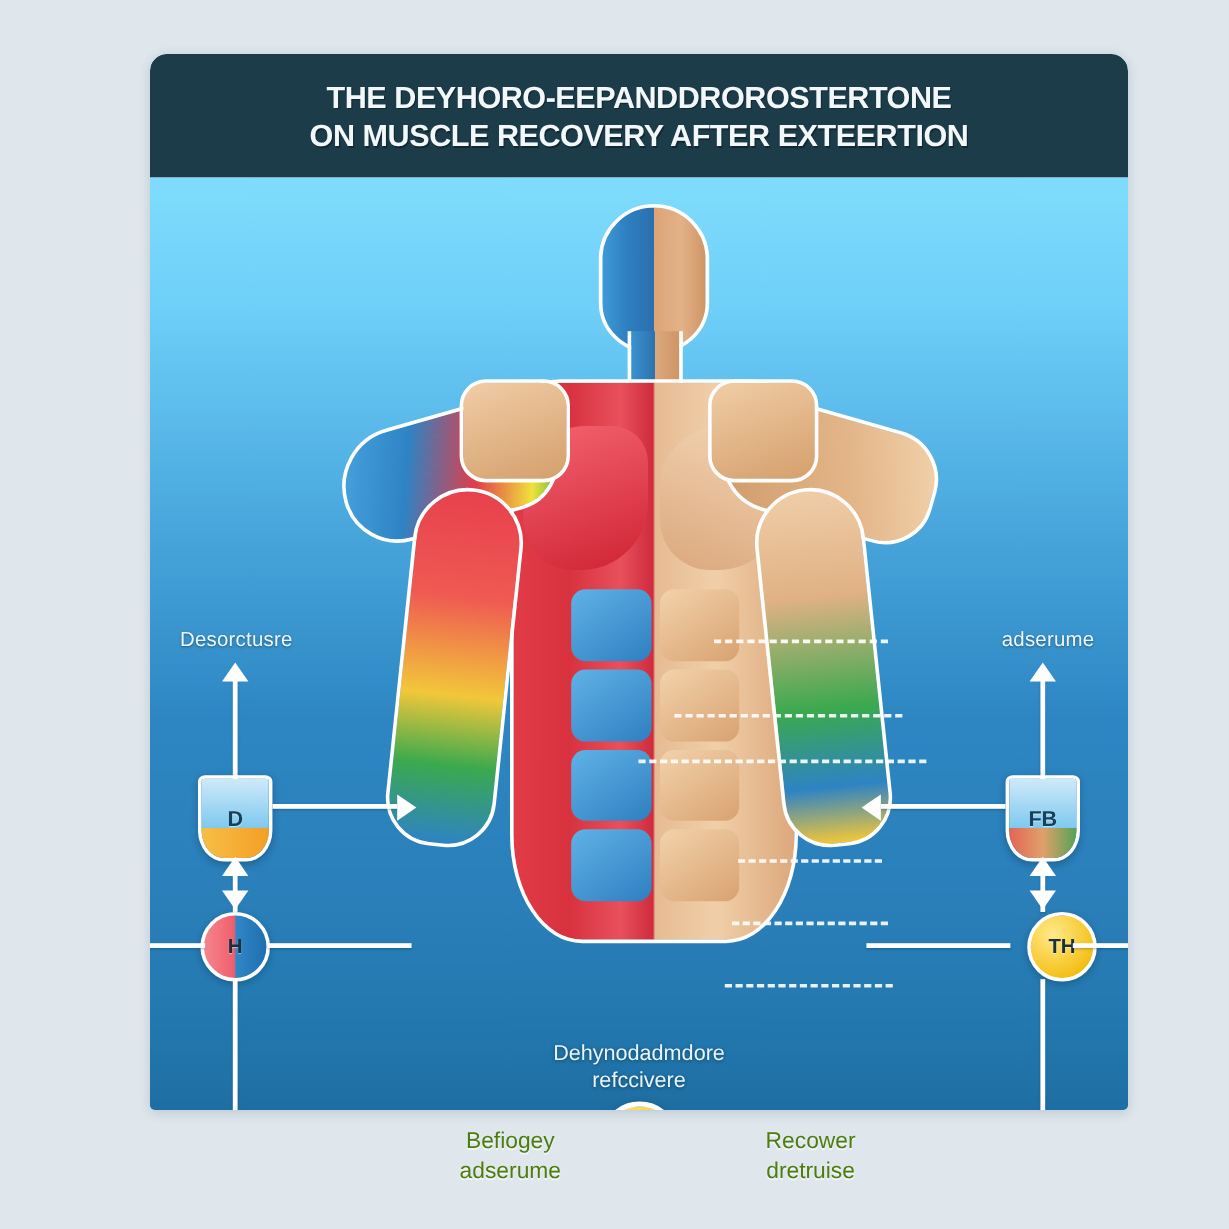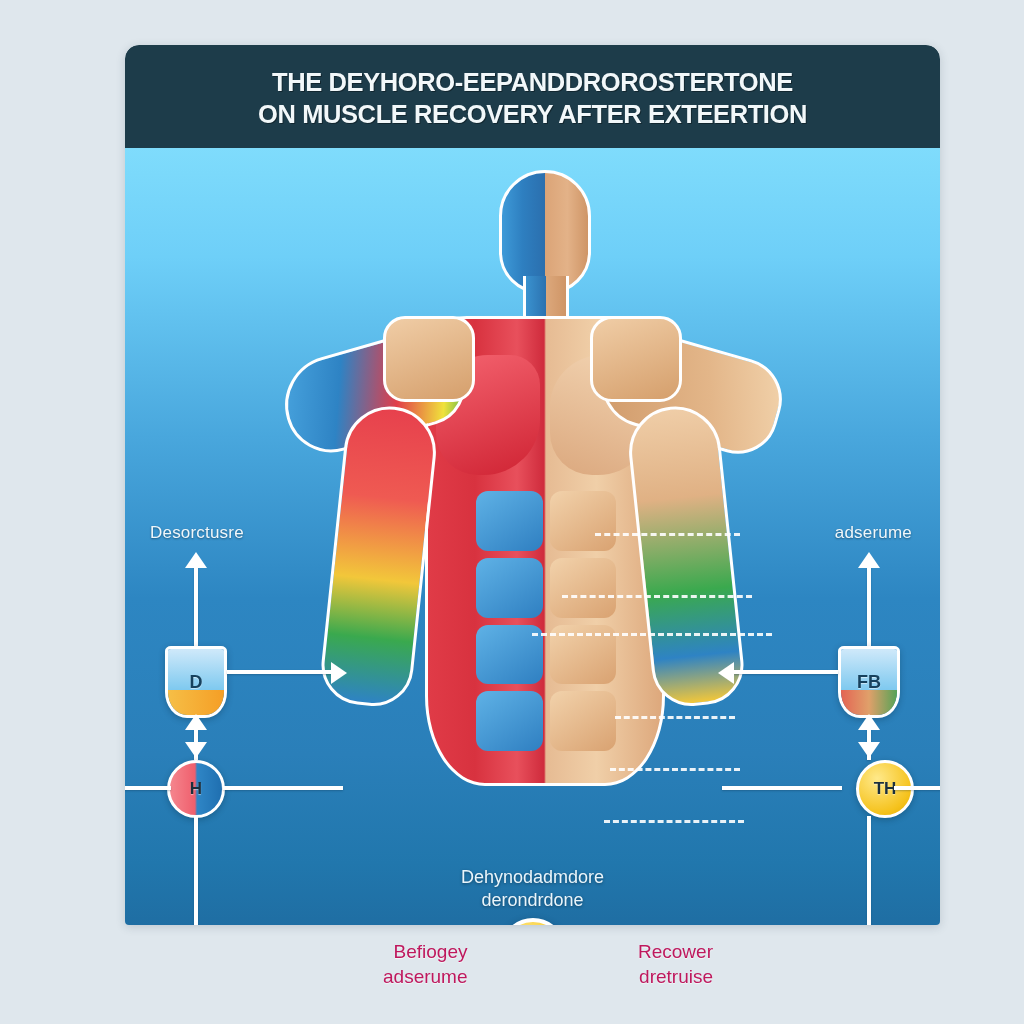--- a/index.html
+++ b/index.html
@@ -278,24 +278,24 @@
     background: radial-gradient(circle at 38% 30%, #ffe98d, #f7c928 65%, #eaa400 100%);
     display: flex; align-items: center; justify-content: center;
     font-size: 17px; font-weight: bold;
     color: #2c5b32;
     text-shadow: 0 1px 1px rgba(255,255,255,0.5);
     box-shadow: 0 2px 7px rgba(10,40,60,0.35);
   }
 
   .cap-label {
     position: absolute;
-    color: #be185d;
+    color: #4d7c0f;
     font-size: 19px;
     line-height: 1.3;
-    text-align: right;
+    text-align: center;
     white-space: pre-line;
     text-shadow: 0 1px 1px rgba(255,255,255,0.7);
   }
 
   .mid-label {
     position: absolute;
     color: #eaf5fb;
     font-size: 18px;
     line-height: 1.28;
     text-align: center;
@@ -396,21 +396,21 @@
         <div class="ln ln-h" style="right:98px; top:638px; width:120px;"></div>
         <div class="ln ln-v" style="right:69px; top:668px; height:124px;"></div>
 
         <div class="dashed" style="right:200px; top:385px; width:145px;"></div>
         <div class="dashed" style="right:188px; top:447px; width:190px;"></div>
         <div class="dashed" style="right:168px; top:485px; width:240px;"></div>
         <div class="dashed" style="right:205px; top:568px; width:120px;"></div>
         <div class="dashed" style="right:200px; top:620px; width:130px;"></div>
         <div class="dashed" style="right:196px; top:672px; width:140px;"></div>
 
-        <div class="mid-label" style="left:50%; top:718px; transform:translateX(-50%);"><span>Dehynodadmdore</span><br><span>derondrdone</span></div>
+        <div class="mid-label" style="left:50%; top:718px; transform:translateX(-50%);"><span>Dehynodadmdore</span><br><span>refccivere</span></div>
 
         <div class="center-cap" style="left:50%; top:770px; transform:translateX(-50%);">EPT</div>
       </div>
 
     </div>
   </div>
 
   <div class="cap-label" style="left:383px; top:940px;">Befiogey
 adserume</div>
   <div class="cap-label" style="left:638px; top:940px;">Recower

